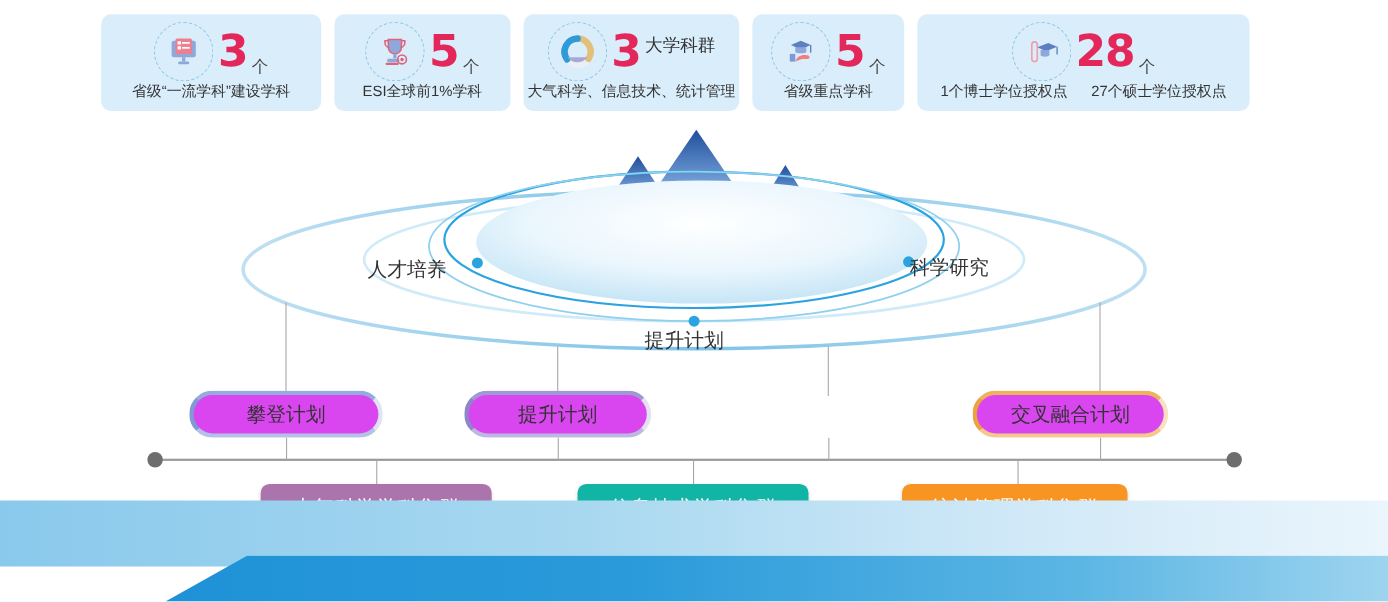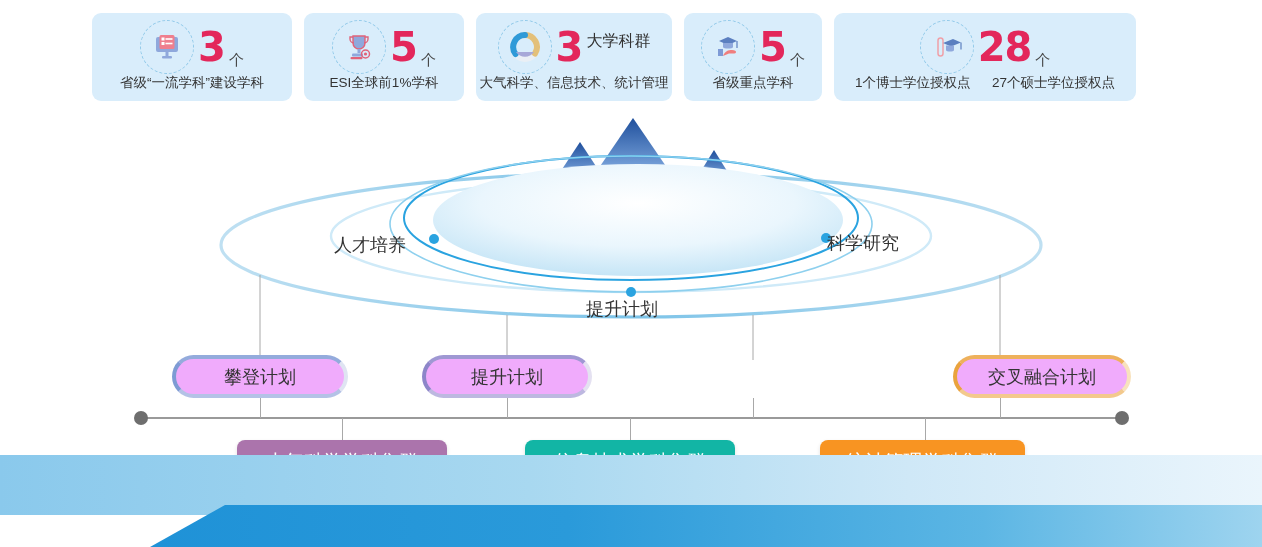--- a/index.html
+++ b/index.html
@@ -44,21 +44,21 @@
     font-size:19px;line-height:30px;color:#3a3a3a;letter-spacing:.5px;
   }
   .lab{position:absolute;font-size:18px;color:#333;white-space:nowrap;}
   .lab-left{left:334px;top:133px;}
   .lab-right{left:827px;top:131px;}
   .lab-bottom{left:586px;top:197px;}
 
   
   .pill{
     position:absolute;height:43px;border-radius:22px;
-    background:#f0abfc;border:4px solid #b9c6e8;box-sizing:border-box;
+    background:#d946ef;border:4px solid #b9c6e8;box-sizing:border-box;
     display:flex;align-items:center;justify-content:center;
     font-size:18px;color:#333;white-space:nowrap;
   }
   .pill span{position:relative;z-index:2;}
 
   
   .axis{position:absolute;left:140px;top:417px;width:982px;height:2px;background:#9a9a9a;}
   .axis-dot{position:absolute;top:411px;width:14px;height:14px;border-radius:50%;background:#6e6e6e;}
   .vline{position:absolute;width:1px;background:#a8a8a8;}
 
@@ -232,21 +232,21 @@
     <div class="lab lab-right">科学研究</div>
     <div class="lab lab-bottom">提升计划</div>
   </div>
 
   <div class="pill" style="left:172px;top:355px;width:176px;border-color:#7e9bd4;border-right-color:#dfe4f2;border-top-color:#94abdc;border-bottom-color:#b4c2e6;">
     <span>攀登计划</span>
   </div>
   <div class="pill" style="left:422px;top:355px;width:170px;border-color:#8d86c9;border-right-color:#e4e1f1;border-top-color:#9f98d3;border-bottom-color:#bdb8e0;font-family:Liberation Mono, monospace;">
     <span>提升计划</span>
   </div>
-  <div class="pill" style="left:953px;top:355px;width:178px;border-color:#eaa33e;border-right-color:#f8e2bd;border-top-color:#eeb15c;border-bottom-color:#f3c98d;">
+  <div class="pill" style="left:884px;top:355px;width:178px;border-color:#eaa33e;border-right-color:#f8e2bd;border-top-color:#eeb15c;border-bottom-color:#f3c98d;">
     <span>交叉融合计划</span>
   </div>
 
   <div class="axis"></div>
   <div class="axis-dot" style="left:134px"></div>
   <div class="axis-dot" style="left:1115px"></div>
 
   <div class="vline" style="left:260px;top:398px;height:20px"></div>
   <div class="vline" style="left:507px;top:398px;height:20px"></div>
   <div class="vline" style="left:753px;top:398px;height:20px"></div>

